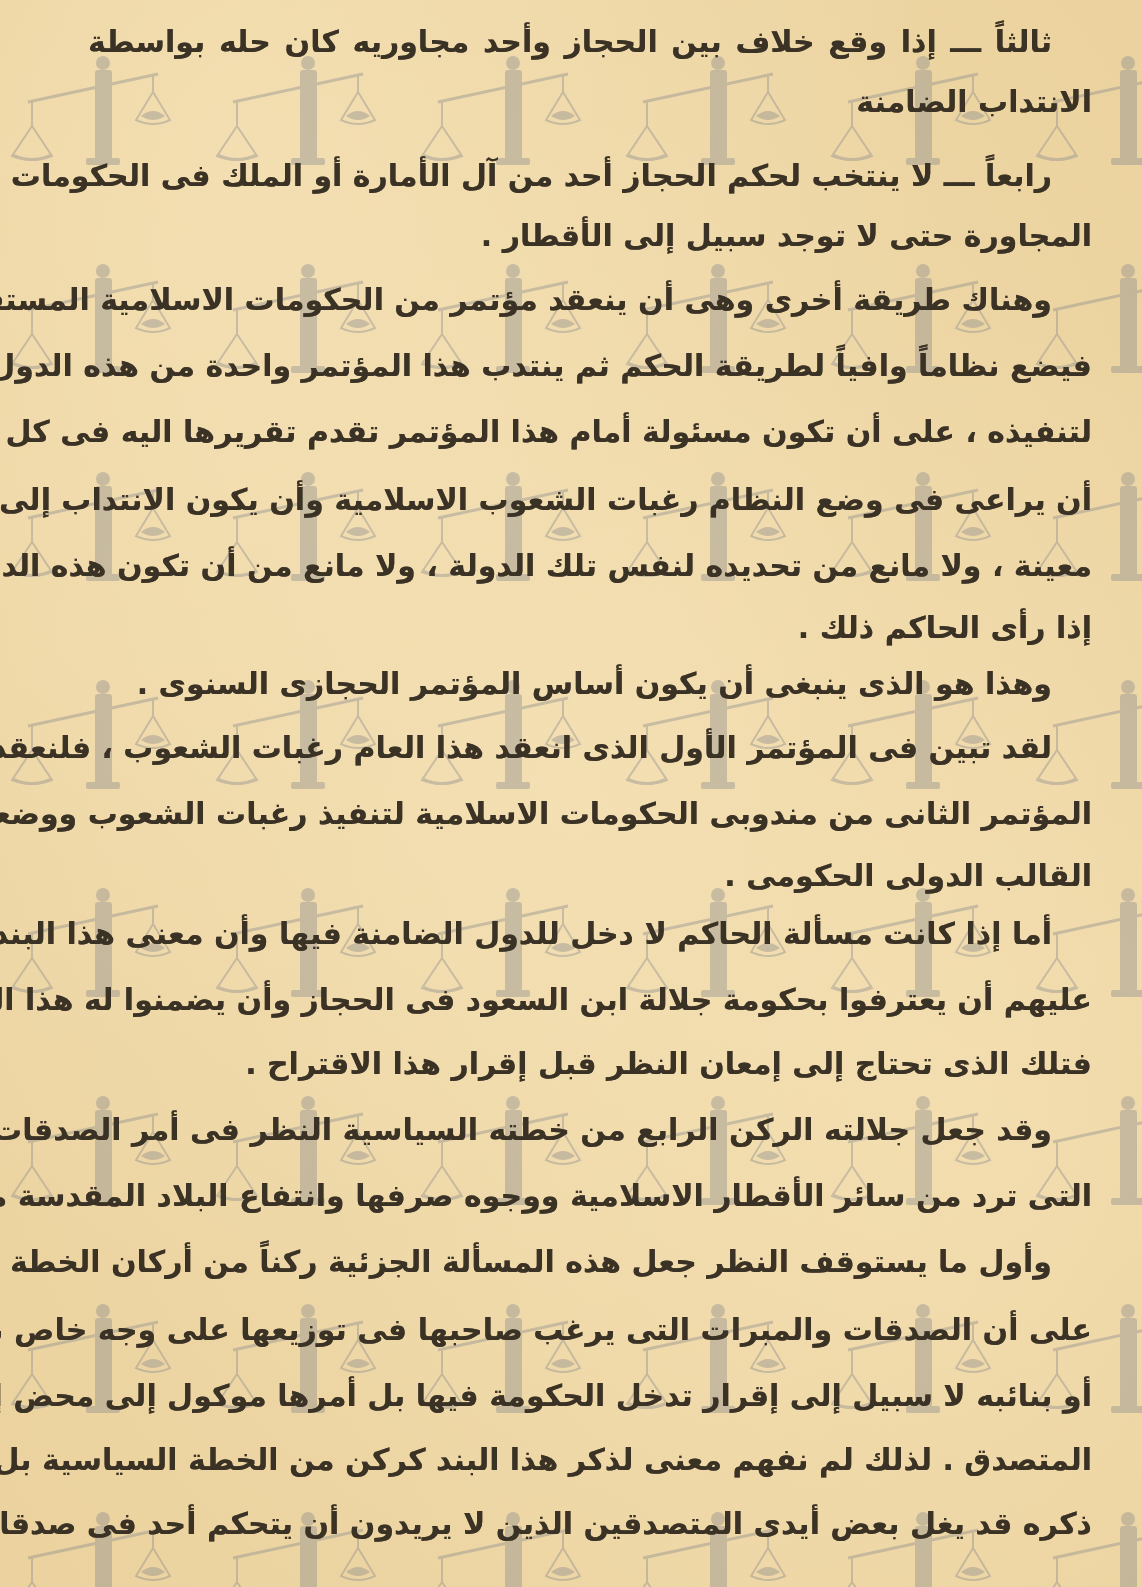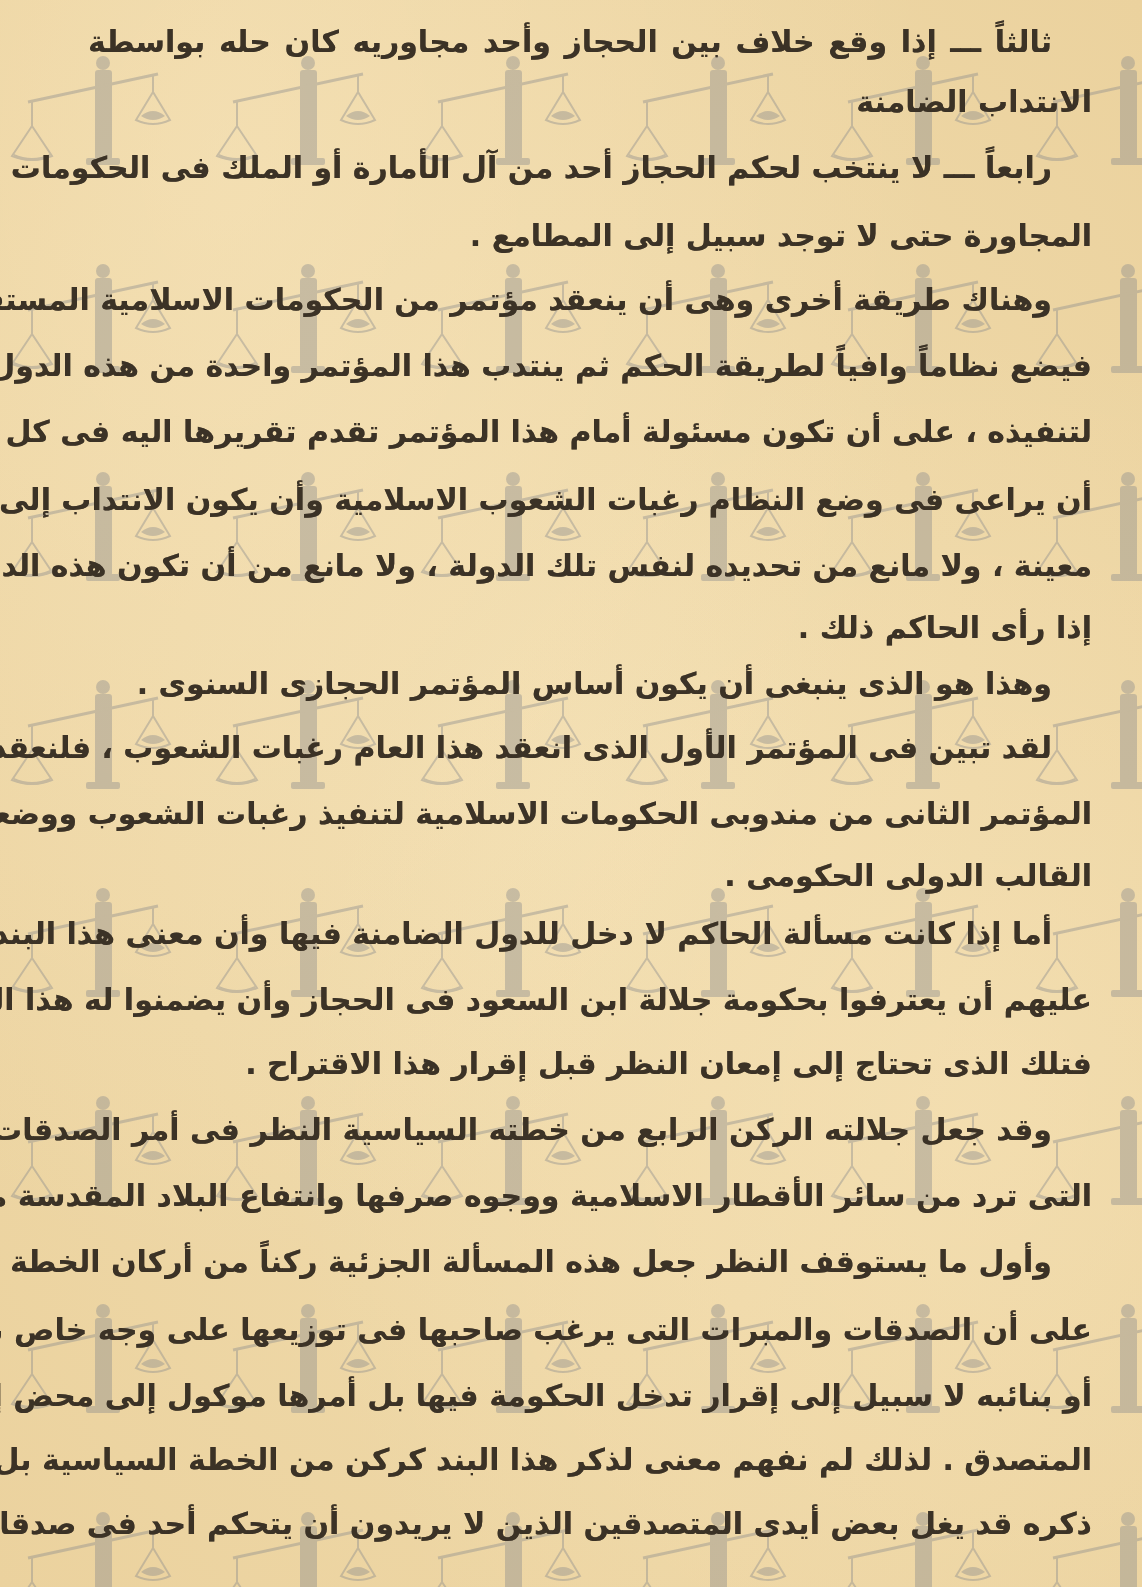--- a/index.html
+++ b/index.html
@@ -1099,22 +1099,22 @@
       <path d="M34 72 L14 102 Q34 110 54 102 Z" fill="none" stroke-width="2"></path>
       <path d="M16 100 Q34 108 52 100 L52 103 Q34 111 16 103 Z" stroke="none"></path>
     </g>
   </svg>
 </div>
   </div>
 
 <div class="text-layer">
   <div class="line full indent" style="top:22px">ثالثاً ـــ إذا وقع خلاف بين الحجاز وأحد مجاوريه كان حله بواسطة</div>
   <div class="line" style="top:82px">الانتداب الضامنة</div>
-  <div class="line full indent" style="top:148px">رابعاً ـــ لا ينتخب لحكم الحجاز أحد من آل الأمارة أو الملك فى الحكومات</div>
-  <div class="line" style="top:216px">المجاورة حتى لا توجد سبيل إلى المطامع .</div>
+  <div class="line full indent" style="top:156px">رابعاً ـــ لا ينتخب لحكم الحجاز أحد من آل الأمارة أو الملك فى الحكومات</div>
+  <div class="line" style="top:216px">المجاورة حتى لا توجد سبيل إلى الأقطار .</div>
   <div class="line full indent" style="top:280px">وهناك طريقة أخرى وهى أن ينعقد مؤتمر من الحكومات الاسلامية المستقلة</div>
   <div class="line full" style="top:346px">فيضع نظاماً وافياً لطريقة الحكم ثم ينتدب هذا المؤتمر واحدة من هذه الدول</div>
   <div class="line full" style="top:412px">لتنفيذه ، على أن تكون مسئولة أمام هذا المؤتمر تقدم تقريرها اليه فى كل عام وعلى</div>
   <div class="line full" style="top:480px">أن يراعى فى وضع النظام رغبات الشعوب الاسلامية وأن يكون الانتداب إلى مدة</div>
   <div class="line full" style="top:546px">معينة ، ولا مانع من تحديده لنفس تلك الدولة ، ولا مانع من أن تكون هذه الدولة نجد</div>
   <div class="line" style="top:608px">إذا رأى الحاكم ذلك .</div>
   <div class="line indent" style="top:664px">وهذا هو الذى ينبغى أن يكون أساس المؤتمر الحجازى السنوى .</div>
   <div class="line full indent" style="top:728px">لقد تبين فى المؤتمر الأول الذى انعقد هذا العام رغبات الشعوب ، فلنعقد</div>
   <div class="line full" style="top:794px">المؤتمر الثانى من مندوبى الحكومات الاسلامية لتنفيذ رغبات الشعوب ووضعها فى</div>
   <div class="line" style="top:856px">القالب الدولى الحكومى .</div>

